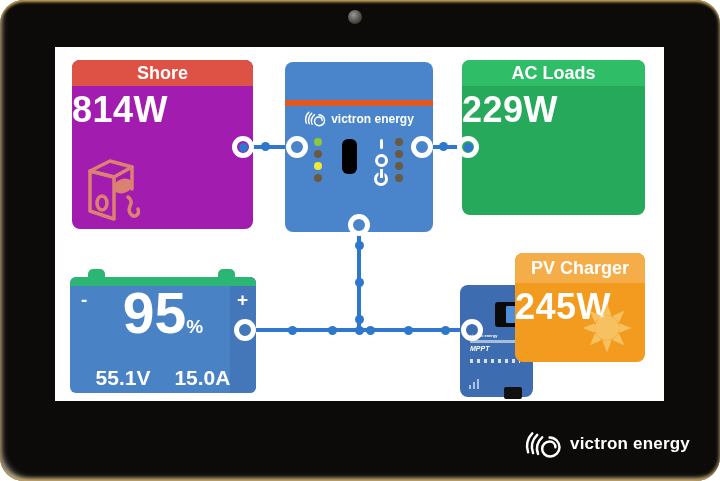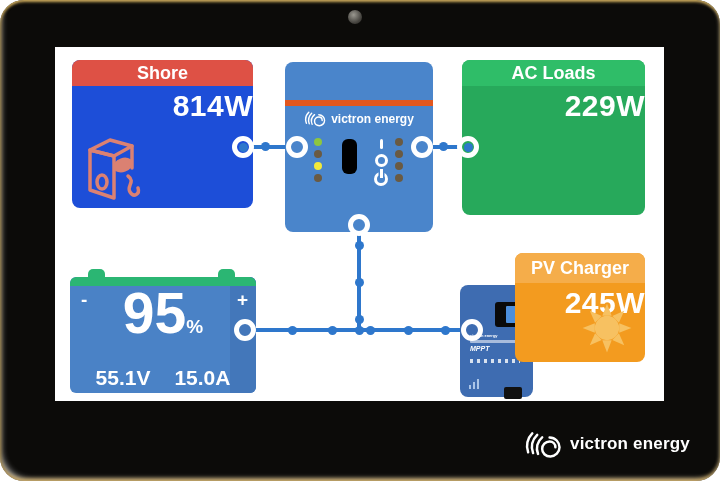--- a/index.html
+++ b/index.html
@@ -23,23 +23,23 @@
   
   .cline{position:absolute;background:#2e77cc;}
   .cdot{position:absolute;width:9px;height:9px;border-radius:50%;background:#2e77cc;}
   .ring{position:absolute;width:22px;height:22px;border-radius:50%;border:5px solid #fff;background:transparent;}
   .ring.filled::after{content:'';position:absolute;left:50%;top:50%;width:9px;height:9px;margin:-4.5px 0 0 -4.5px;border-radius:50%;background:#2e77cc;}
 
   
   .tile{position:absolute;border-radius:8px;color:#fff;}
   .tile-header{height:26px;border-radius:8px 8px 0 0;display:flex;align-items:center;justify-content:center;
     font-size:18px;font-weight:700;}
-  .tile-value{text-align:right;font-size:30px;font-weight:600;margin-top:3px;letter-spacing:.5px;}
-
-  .tile.shore{left:17px;top:13px;width:181px;height:148px;background:#1d4ed8;}
+  .tile-value{text-align:left;font-size:36px;font-weight:600;margin-top:3px;letter-spacing:.5px;}
+
+  .tile.shore{left:17px;top:13px;width:181px;height:169px;background:#a21caf;}
   .tile.shore .tile-header{background:#de5145;}
   .shore-icon{position:absolute;left:4px;bottom:0px;}
 
   .tile.acloads{left:407px;top:13px;width:183px;height:155px;background:#27a95b;}
   .tile.acloads .tile-header{background:#2fbd68;text-align:right;}
 
   .tile.pv{left:460px;top:206px;width:130px;height:109px;background:#f39b1f;}
   .tile.pv .tile-header{height:30px;background:#f5ad4a;}
   .sun-icon{position:absolute;right:8px;bottom:4px;}
 

